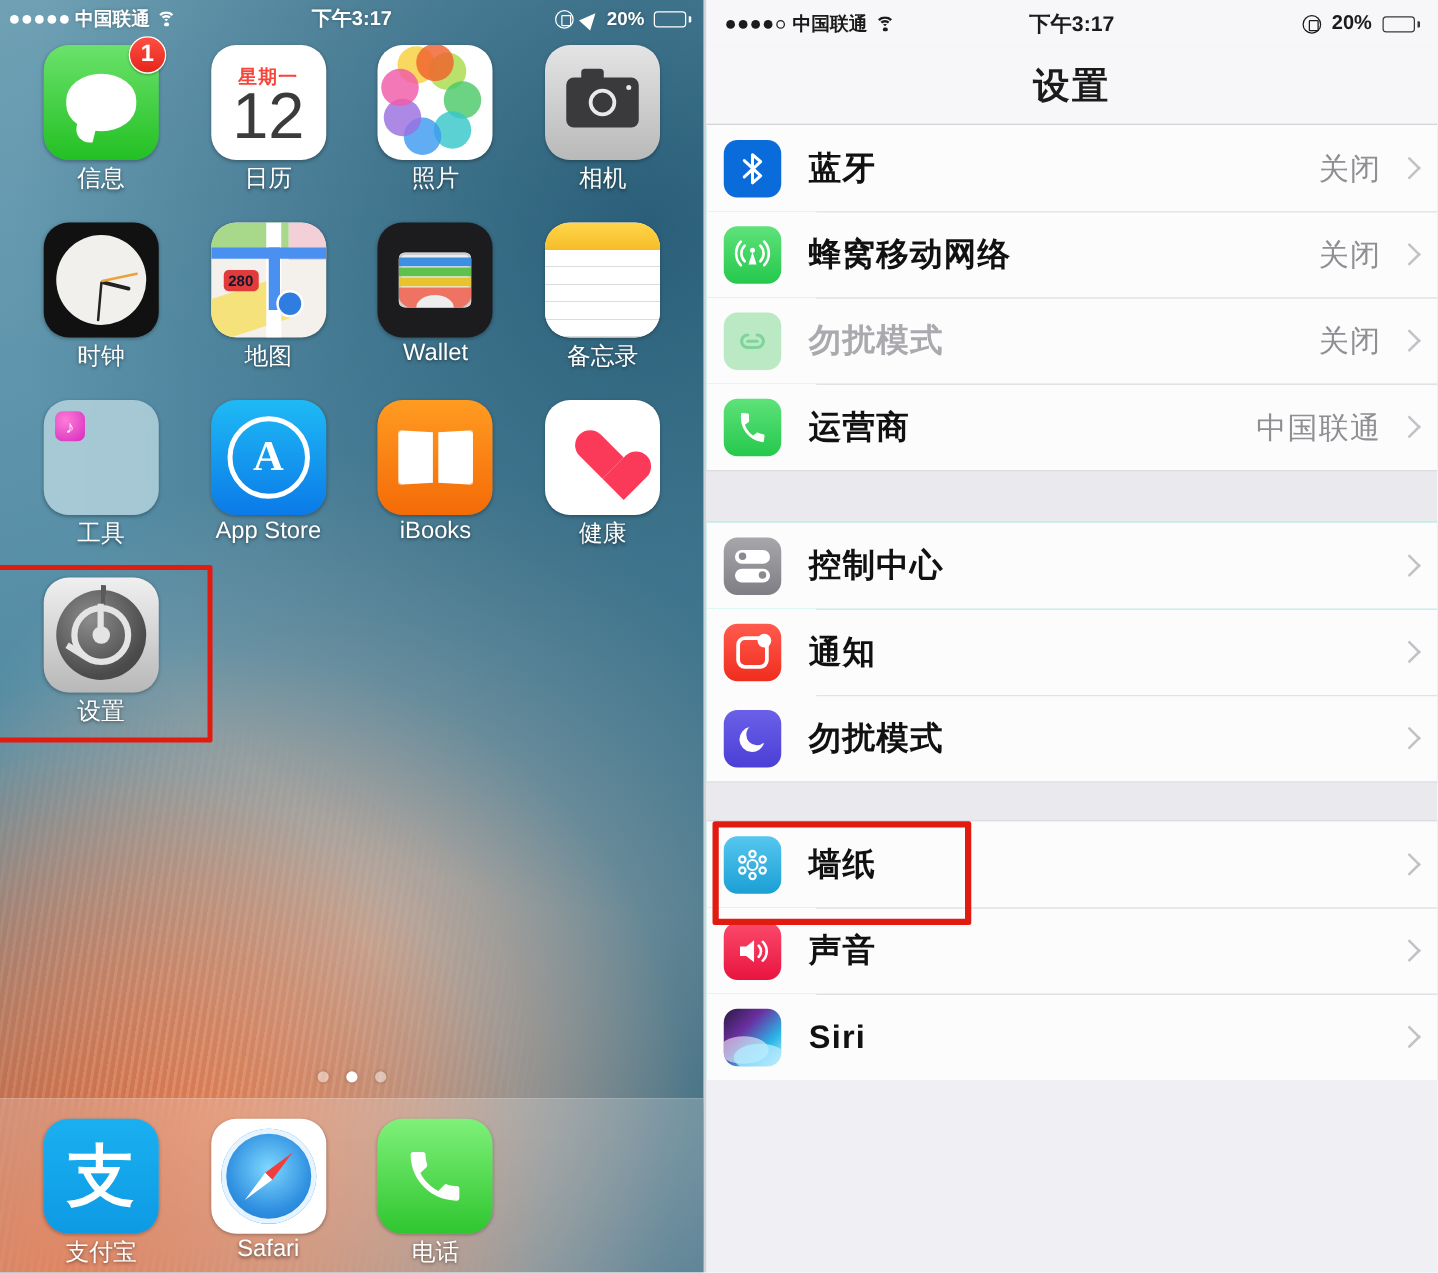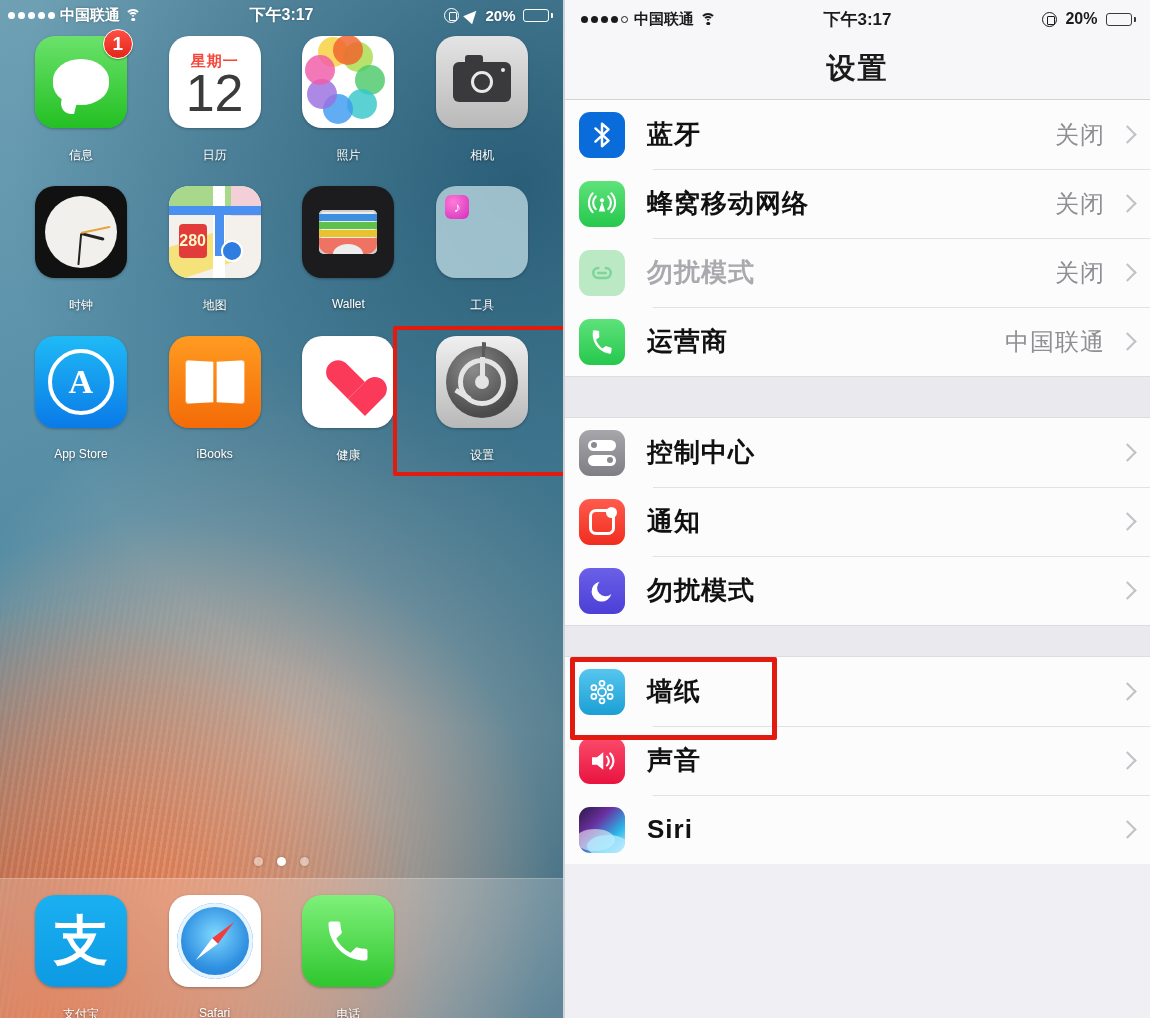--- a/index.html
+++ b/index.html
@@ -82,21 +82,21 @@
   }
   .app{ display:flex; flex-direction:column; align-items:center; position:relative; }
   .icon-wrap{ position:relative; width:92px; height:92px; }
   .appicon{
     width:92px;height:92px;border-radius:20px;
     box-shadow:0 1px 3px rgba(0,0,0,.28);
     position:relative; overflow:hidden;
     display:flex;align-items:center;justify-content:center;
   }
   .app-label{
-    margin-top:19px; font-size:12px; color:#fff; font-weight:500;
+    margin-top:2px; font-size:19px; color:#fff; font-weight:500;
     text-shadow:0 1px 3px rgba(0,0,0,.55);
     white-space:nowrap;
   }
   .badge{
     position:absolute; top:-7px; right:-6px;
     min-width:30px;height:30px;border-radius:15px;
     background:linear-gradient(#ff4f43,#e4251a);
     border:1.5px solid #fff;
     color:#fff;font-size:19px;font-weight:bold;
     display:flex;align-items:center;justify-content:center;
@@ -371,21 +371,21 @@
 
     <div class="app">
       <div class="icon-wrap">
         <div class="appicon ic-maps">
           <span style="position:absolute;left:0;top:0;width:62px;height:22px;background:#a8d98a;"></span>
           <span style="position:absolute;right:0;top:0;width:30px;height:30px;background:#f3cfd8;"></span>
           <span style="position:absolute;left:-10px;bottom:4px;width:70px;height:34px;background:#f5e27a;transform:rotate(-18deg);"></span>
           <span style="position:absolute;left:44px;top:0;width:12px;height:92px;background:#fff;"></span>
           <span style="position:absolute;left:0;top:20px;width:92px;height:9px;background:#4a90f0;"></span>
           <span style="position:absolute;left:46px;top:20px;width:9px;height:50px;background:#4a90f0;"></span>
-          <span style="position:absolute;left:10px;top:38px;width:28px;height:34px;background:#e23b3b;border-radius:4px;color:#fef9c3;font-size:16px;font-weight:bold;display:flex;align-items:center;justify-content:center;">280</span>
+          <span style="position:absolute;left:10px;top:38px;width:28px;height:17px;background:#e23b3b;border-radius:4px;color:#0f172a;font-size:12px;font-weight:bold;display:flex;align-items:center;justify-content:center;">280</span>
           <span style="position:absolute;left:52px;top:54px;width:22px;height:22px;background:#2f7de0;border-radius:50%;border:2px solid #fff;"></span>
         </div>
       </div>
       <div class="app-label">地图</div>
     </div>
 
     <div class="app">
       <div class="icon-wrap">
         <div class="appicon ic-wallet">
           <div class="wl-card">
@@ -393,20 +393,29 @@
             <span class="wl-strip" style="top:12px;background:#5fc04a;"></span>
             <span class="wl-strip" style="top:20px;background:#e8c32f;"></span>
             <span class="wl-strip" style="top:28px;background:#ef7363;height:16px;border-radius:0 0 10px 10px;"></span>
             <span style="position:absolute;left:14px;bottom:-10px;width:30px;height:20px;background:#ededed;border-radius:50%;"></span>
           </div>
         </div>
       </div>
       <div class="app-label">Wallet</div>
     </div>
 
+    <div class="app">
+      <div class="icon-wrap">
+        <div class="appicon ic-notes" style="flex-direction:column;">
+          <div class="notes-top"></div>
+            <div class="notes-lines"></div>
+        </div>
+      </div>
+      <div class="app-label">备忘录</div>
+    </div>
 
     <div class="app">
       <div class="icon-wrap">
         <div class="appicon ic-folder">
           <span class="mini-app">♪</span>
         </div>
       </div>
       <div class="app-label">工具</div>
     </div>
 

